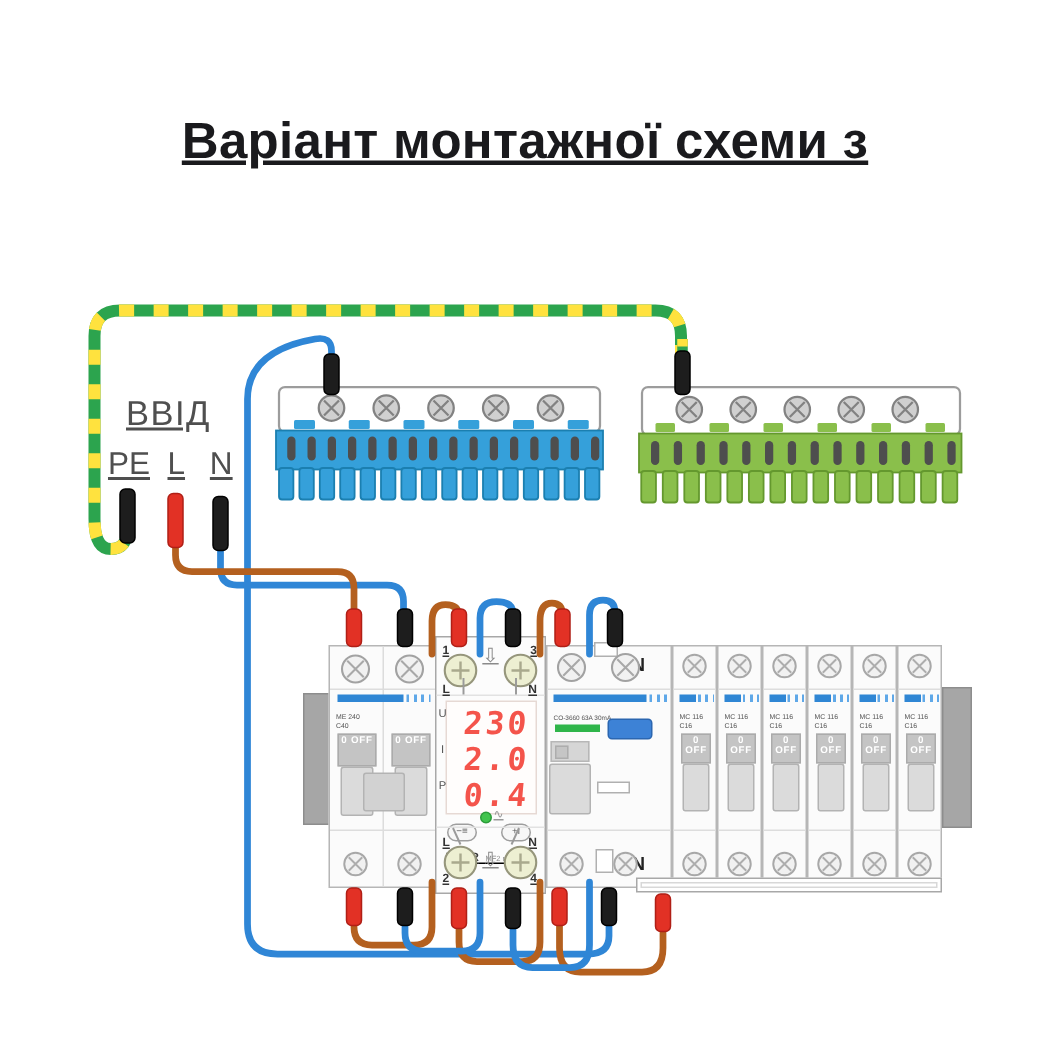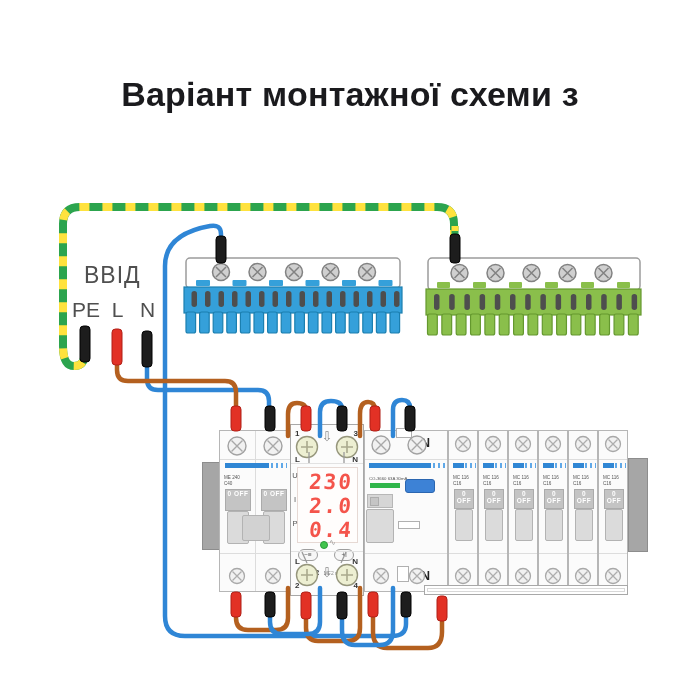--- a/index.html
+++ b/index.html
@@ -1,18 +1,18 @@
 <!DOCTYPE html>
 <html><head>
 <meta charset="utf-8">
 <style>
   html,body{margin:0;padding:0;background:#fff;}
   #stage{position:relative;width:700px;height:700px;background:#fff;overflow:hidden;
          font-family:"Liberation Sans","DejaVu Sans",sans-serif;}
-  .abs{position:absolute;}
+  .abs{position:absolute;text-decoration:underline;}
   .title{top:72px;left:0;right:0;text-align:center;font-size:34px;font-weight:bold;
          color:#1a1a1d;line-height:45px;letter-spacing:.2px;}
   .glabel{color:#4f4f4f;}
   .dev{position:absolute;background:#fbfbfb;border:1px solid #b6b6b6;box-sizing:border-box;}
   .sect::before,.sect::after{content:'';position:absolute;left:0;right:0;border-top:1px solid #ddd;}
   .sect::before{top:28px;} .sect::after{top:122px;}
   .sect2::before,.sect2::after{content:'';position:absolute;left:0;right:0;border-top:1px solid #e2e2e2;}
   .sect2::before{top:38px;} .sect2::after{top:126px;}
   .stripe{position:absolute;top:32px;height:5px;background:#2f86d4;}
   .glyphs{position:absolute;top:32px;height:5px;

